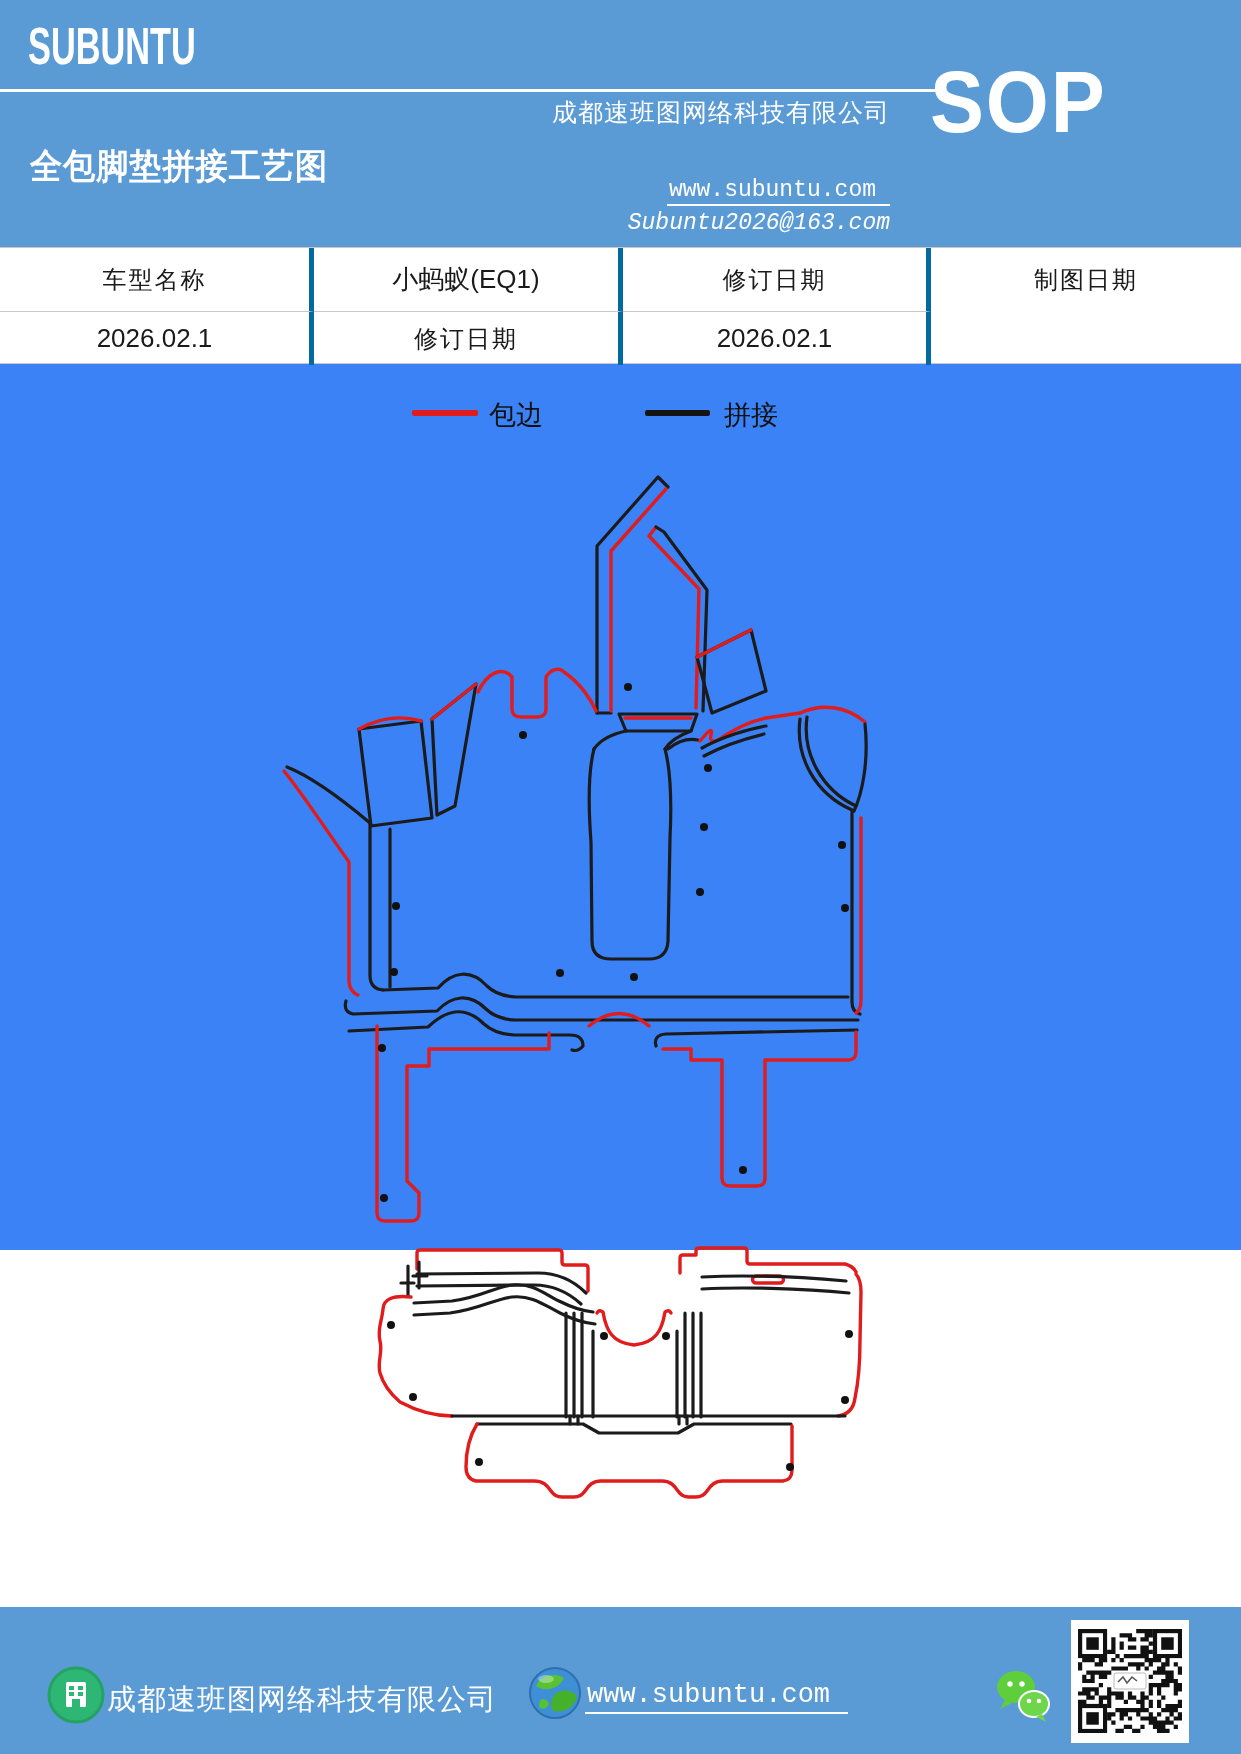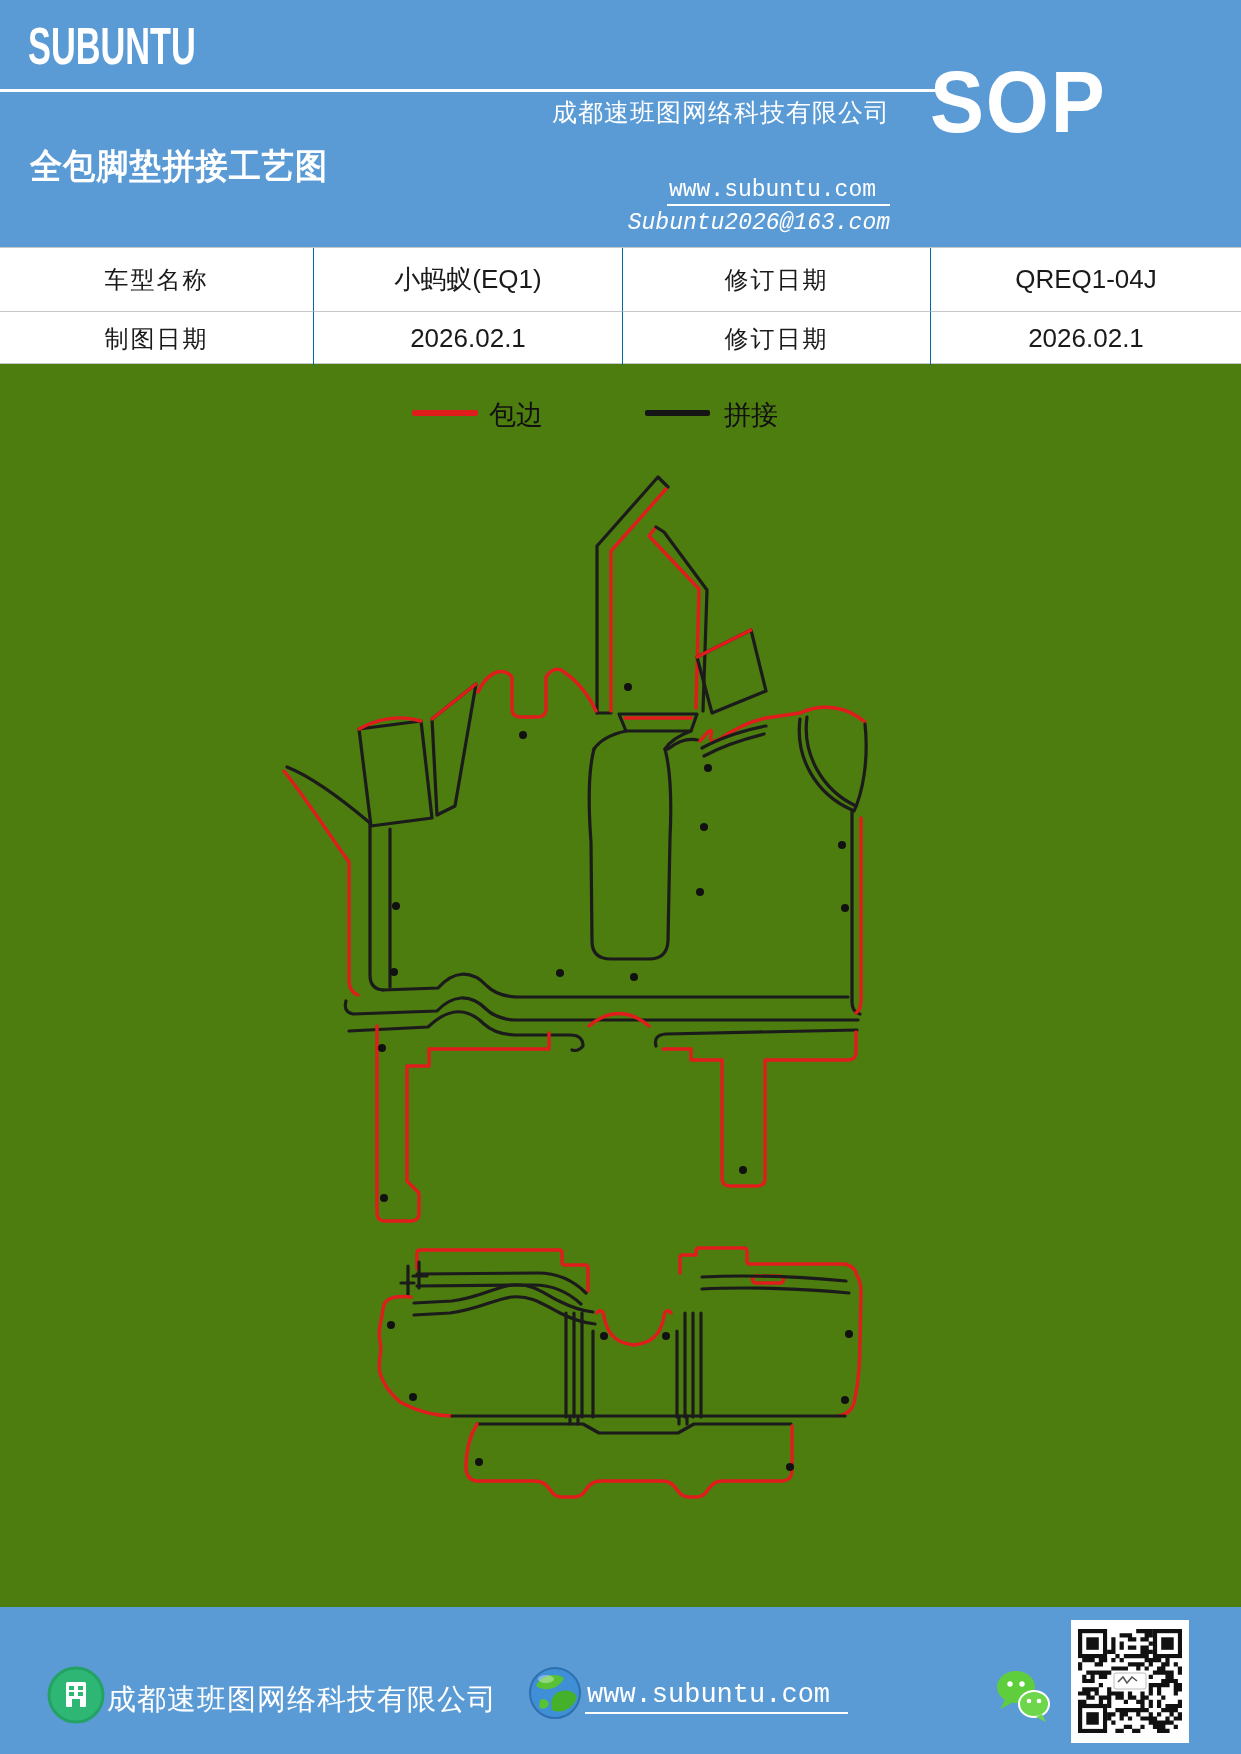--- a/index.html
+++ b/index.html
@@ -1,18 +1,18 @@
 <!DOCTYPE html>
 <html><head>
 <meta charset="utf-8">
 <style>
   * { margin:0; padding:0; box-sizing:border-box; }
   html,body { width:1241px; height:1754px; background:#ffffff; overflow:hidden;
               font-family:"Liberation Sans", sans-serif; }
-  #page { position:relative; width:1241px; height:1754px; background:#4d7c0f; }
+  #page { position:relative; width:1241px; height:1250px; background:#3b82f6; }
 
   
   .banner { position:absolute; left:0; top:0; width:1241px; height:247px; background:#5b9bd5; }
   .brand { position:absolute; left:28px; top:16px; color:#fff; font-weight:800; font-size:52px;
            letter-spacing:0px; transform:scaleX(.66); transform-origin:left top;
            font-family:"Liberation Sans", sans-serif; }
   .hline { position:absolute; left:0; top:89px; width:938px; height:3px; background:#fdfdfd; }
   .doc-title { position:absolute; left:30px; top:143px; color:#fff; font-size:35px; letter-spacing:1px;
                font-family:"Liberation Serif", serif; font-weight:600; transform:scaleX(.92); transform-origin:left top; }
   .contact { position:absolute; right:351px; top:96px; width:420px; text-align:right; color:#fff; }
@@ -21,21 +21,21 @@
                   font-family:"Liberation Mono","DejaVu Sans Mono",monospace;
                   border-bottom:2px solid #fff; padding:0 14px 1px 2px; color:#fff; text-decoration:none; }
   .contact .mail { margin-top:4px; font-size:23px; font-family:"Liberation Mono","DejaVu Sans Mono",monospace;font-style:italic; }
   .sop { position:absolute; left:930px; top:58px; width:180px; color:#fff; font-weight:800; font-size:88px;
          line-height:1.0; letter-spacing:2px; transform:scaleX(.92); transform-origin:left top; }
 
   
   .itable { position:absolute; left:0; top:247px; width:1241px; height:117px;
             display:grid; grid-template-columns:314px 309px 308px 310px; grid-template-rows:64px 53px;
             border-top:1px solid #c8c8c8; border-bottom:1px solid #c8c8c8; background:#fff; }
-  .itable .cell { border-right:1px solid #0369a1; display:flex; align-items:center; justify-content:center;
+  .itable .cell { border-right:5px solid #0369a1; display:flex; align-items:center; justify-content:center;
                   color:#1a1a1a; }
   .itable .cell:nth-child(4n) { border-right:none; }
   .itable .cell.rb { border-bottom:1px solid #c8c8c8; }
   .lab { font-size:24px; font-family:"Liberation Serif", serif; letter-spacing:2px; }
   .val { font-size:26px; font-family:"Liberation Sans", sans-serif; }
 
   
   .legend { position:absolute; left:12px; top:395px; width:1241px; height:44px;text-align:right; }
   .sw { position:absolute; height:6px; border-radius:2px; }
   .sw.red { left:400px; top:15px; width:66px; background:#e01c1c; }
@@ -74,21 +74,20 @@
       <a class="web">www.subuntu.com</a>
       <div class="mail">Subuntu2026@163.com</div>
     </div>
     <div class="sop">SOP</div>
   </div>
 
   <div class="itable">
     <div class="cell rb lab">车型名称</div>
     <div class="cell rb val">小蚂蚁(EQ1)</div>
     <div class="cell rb lab">修订日期</div>
-    <div class="cell rb val">QREQ1-04J</div>
     <div class="cell lab">制图日期</div>
     <div class="cell val">2026.02.1</div>
     <div class="cell lab">修订日期</div>
     <div class="cell val">2026.02.1</div>
   </div>
 
   <div class="legend">
     <div class="sw red"></div>
     <div class="lg-label l1">包边</div>
     <div class="sw blk"></div>

